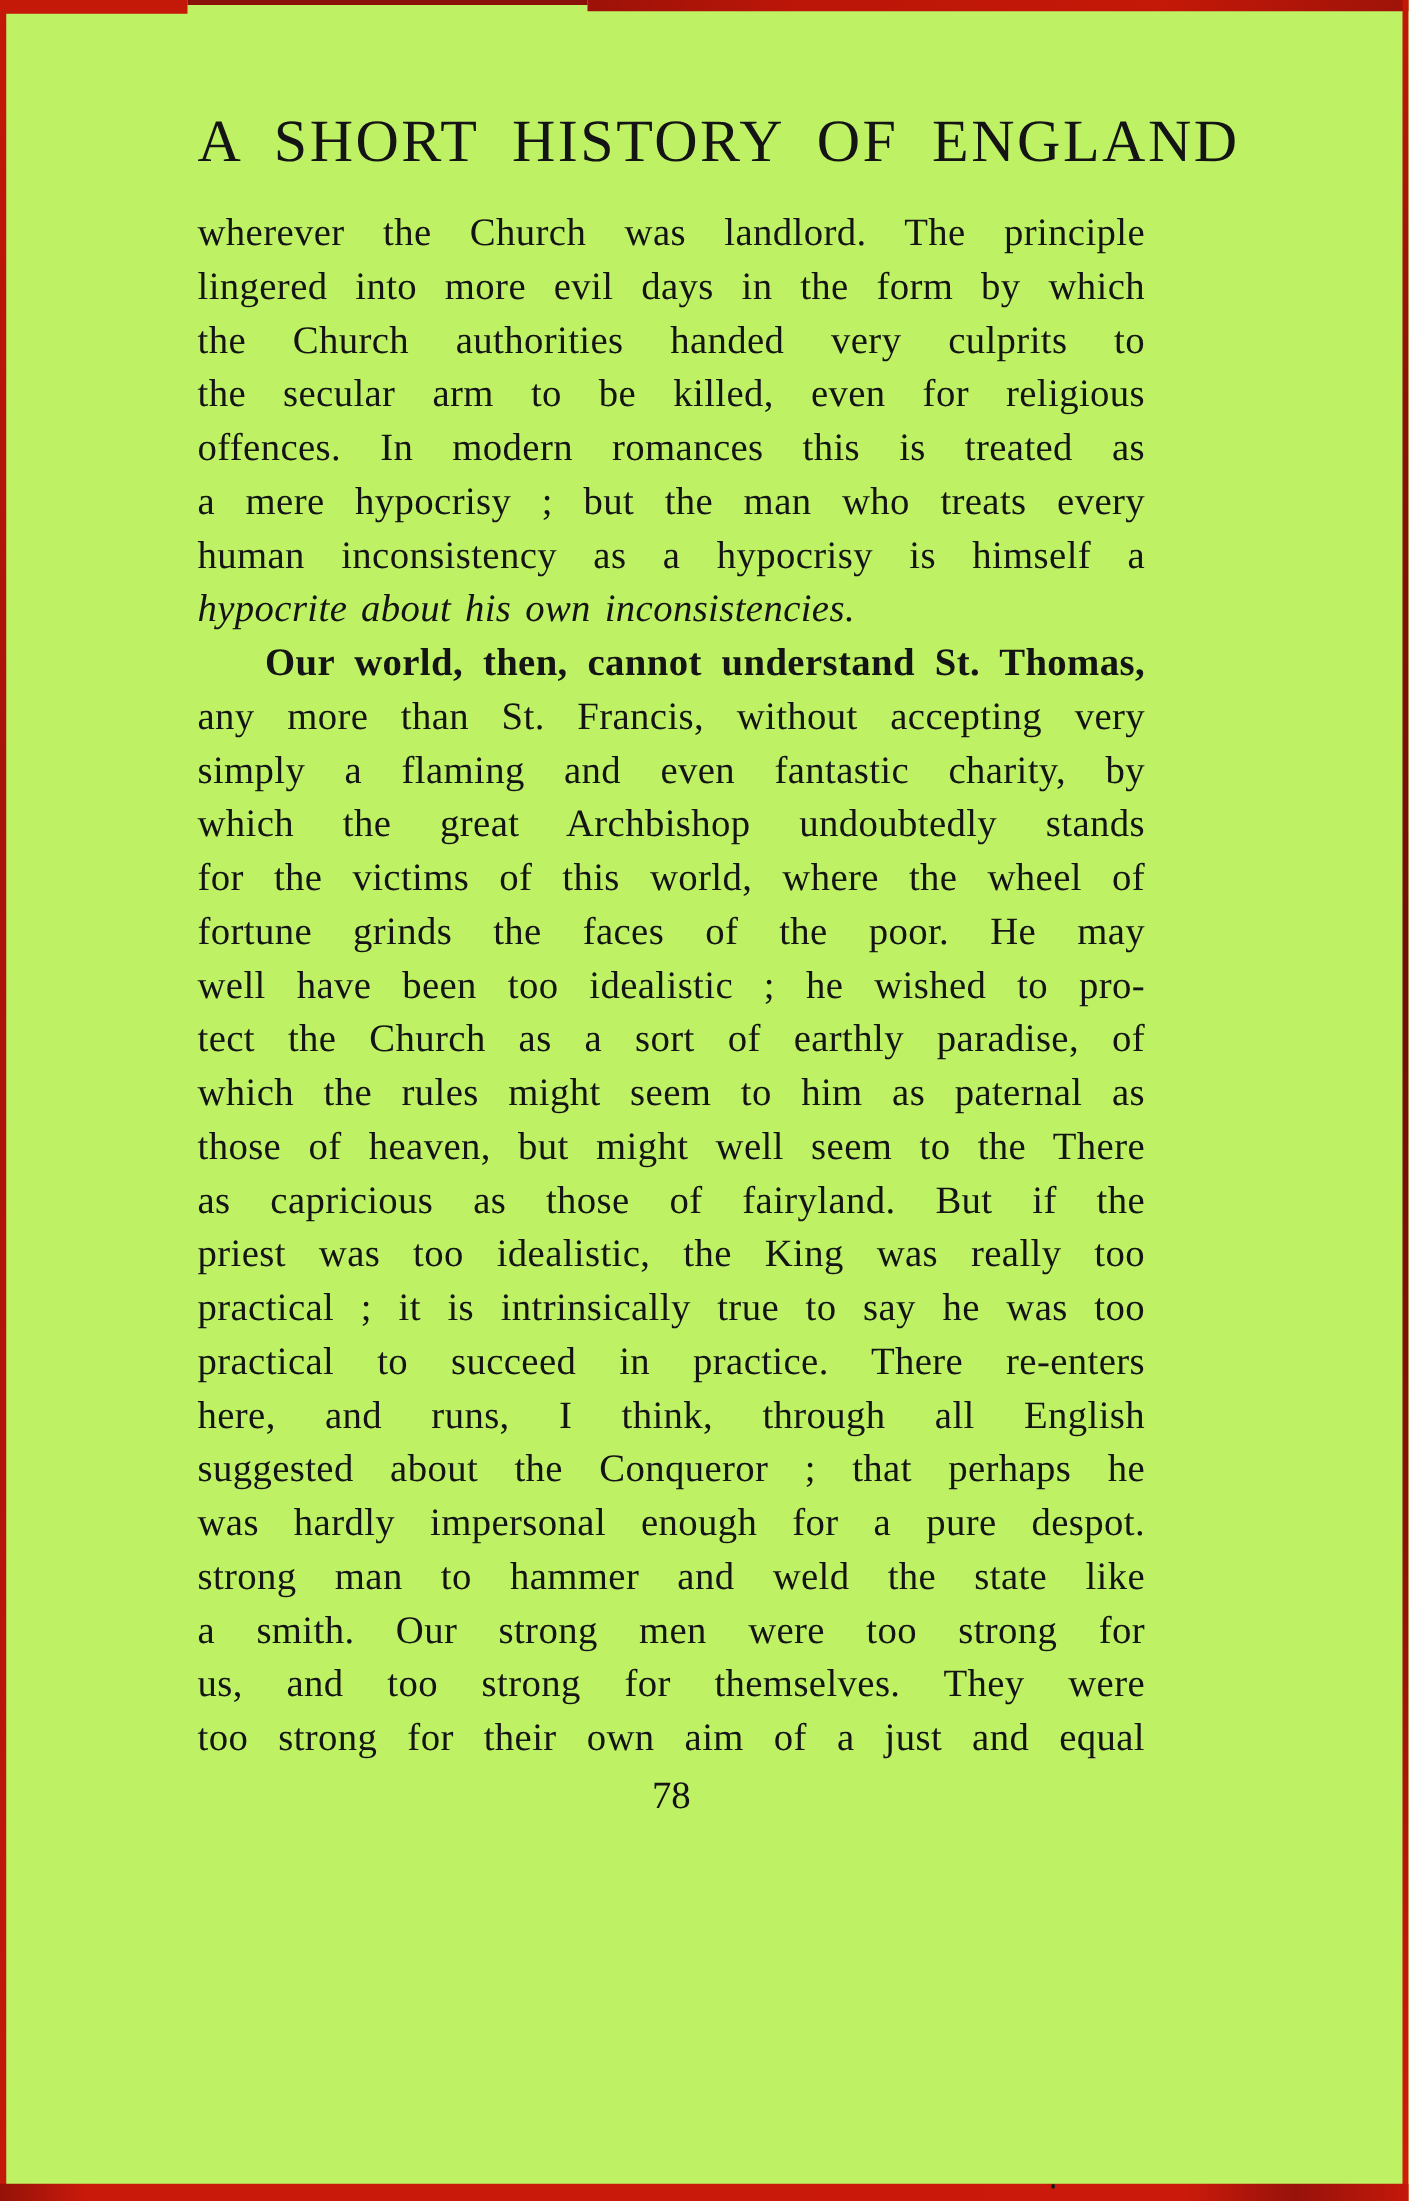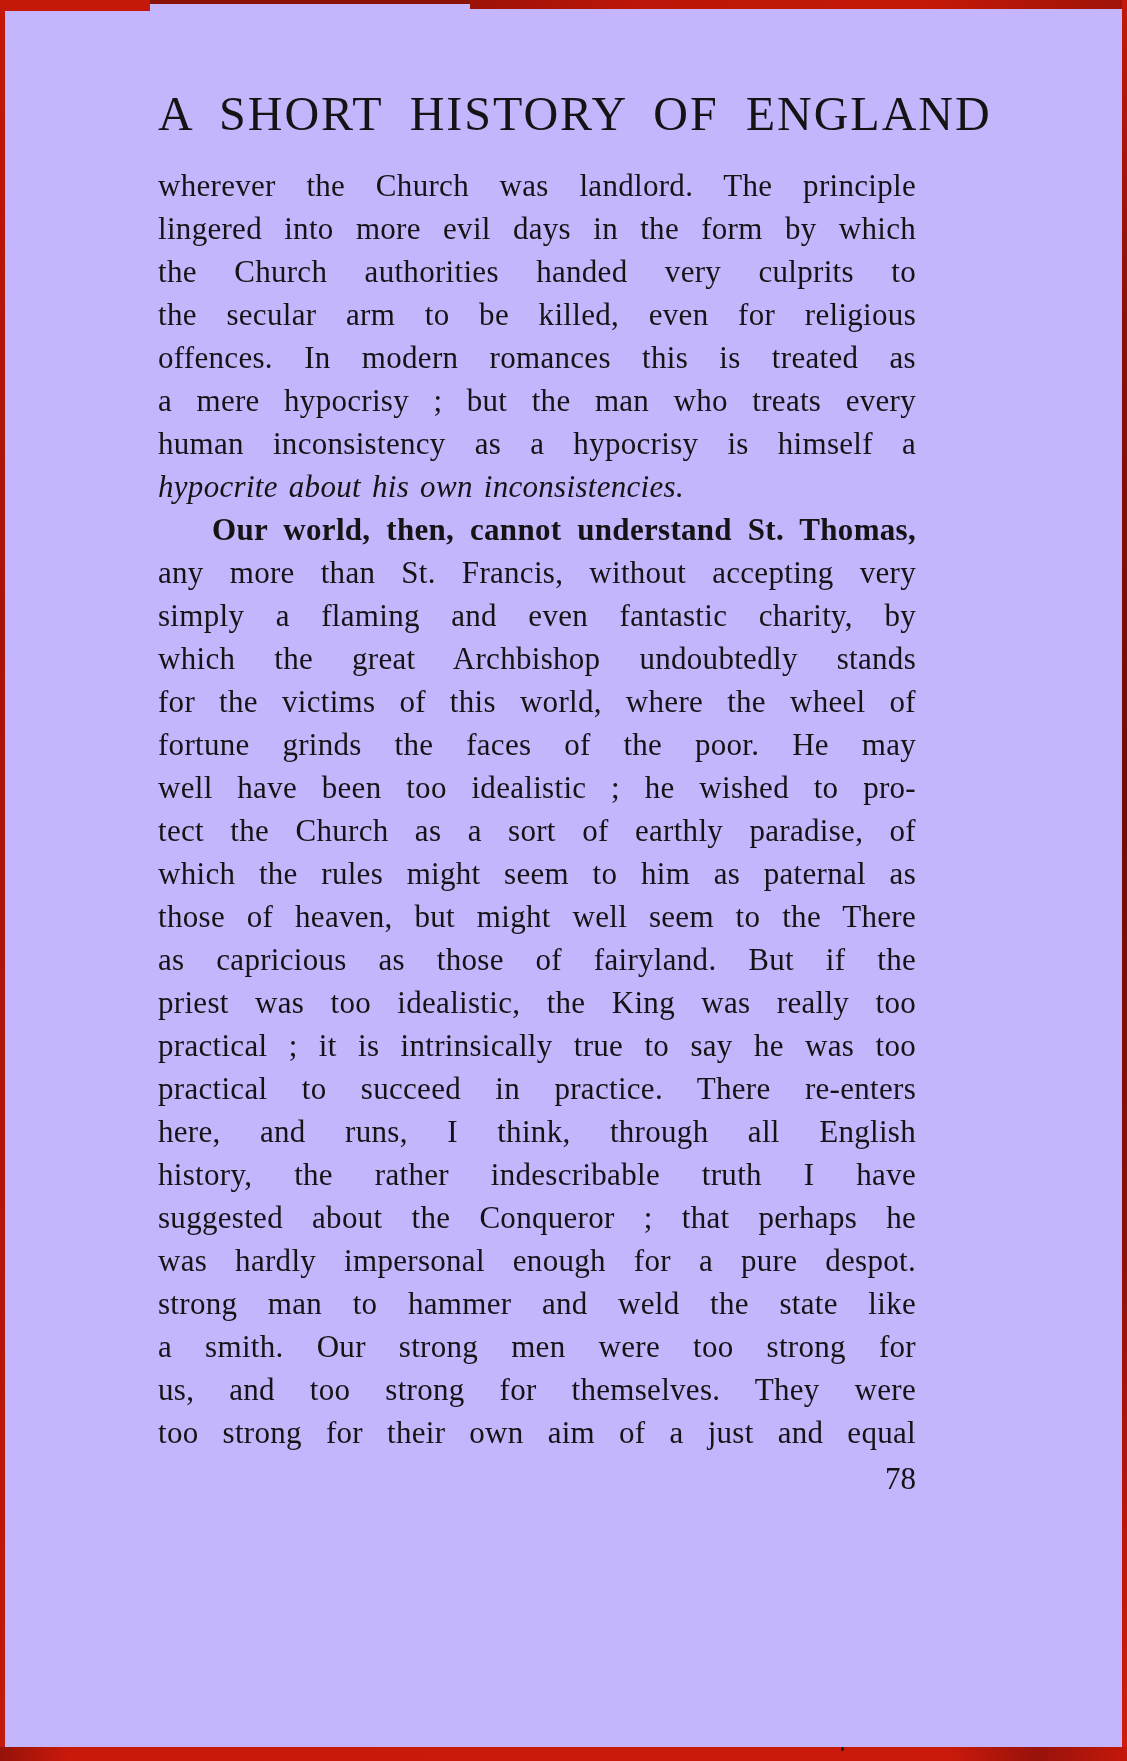--- a/index.html
+++ b/index.html
@@ -4,21 +4,21 @@
 <style>
   html, body {
     margin: 0;
     padding: 0;
     background: #ffffff;
   }
   .page {
     position: relative;
     width: 1127px;
     height: 1761px;
-    background: #c4b5fd;
+    background: #bef264;
     overflow: hidden;
     font-family: "Liberation Serif", "DejaVu Serif", serif;
     color: #141414;
   }
 
   
   .edge { position: absolute; pointer-events: none; }
   .edge-left {
     left: 0; top: 0; width: 5px; height: 100%;
     background: linear-gradient(180deg, #c41808 0%, #a8130a 35%, #b5150a 70%, #c41a0a 100%);
@@ -73,21 +73,21 @@
   }
   .line.para-end {
     text-align: right;
     text-align-last: left;
     font-style: italic;
   }
   .pagenum {
     margin-top: 3px;
     font-size: 31px;
     line-height: 43px;
-    text-align: right;
+    text-align: center;
   }
   .speck {
     position: absolute;
     left: 841px;
     top: 1747px;
     width: 3px;
     height: 4px;
     background: #1a1a1a;
     border-radius: 50%;
   }
@@ -126,21 +126,20 @@
       <div class="line">fortune grinds the faces of the poor.  He may</div>
       <div class="line">well have been too idealistic ; he wished to pro-</div>
       <div class="line">tect the Church as a sort of earthly paradise, of</div>
       <div class="line">which the rules might seem to him as paternal as</div>
       <div class="line">those of heaven, but might well seem to the There</div>
       <div class="line">as capricious as those of fairyland.  But if the</div>
       <div class="line">priest was too idealistic, the King was really too</div>
       <div class="line">practical ; it is intrinsically true to say he was too</div>
       <div class="line">practical to succeed in practice.  There re-enters</div>
       <div class="line">here, and runs, I think, through all English</div>
-      <div class="line">history, the rather indescribable truth I have</div>
       <div class="line">suggested about the Conqueror ; that perhaps he</div>
       <div class="line">was hardly impersonal enough for a pure despot.</div>
       <div class="line">strong man to hammer and weld the state like</div>
       <div class="line">a smith.  Our strong men were too strong for</div>
       <div class="line">us, and too strong for themselves.  They were</div>
       <div class="line">too strong for their own aim of a just and equal</div>
     </div>
 
     <div class="pagenum">78</div>
   </div>

